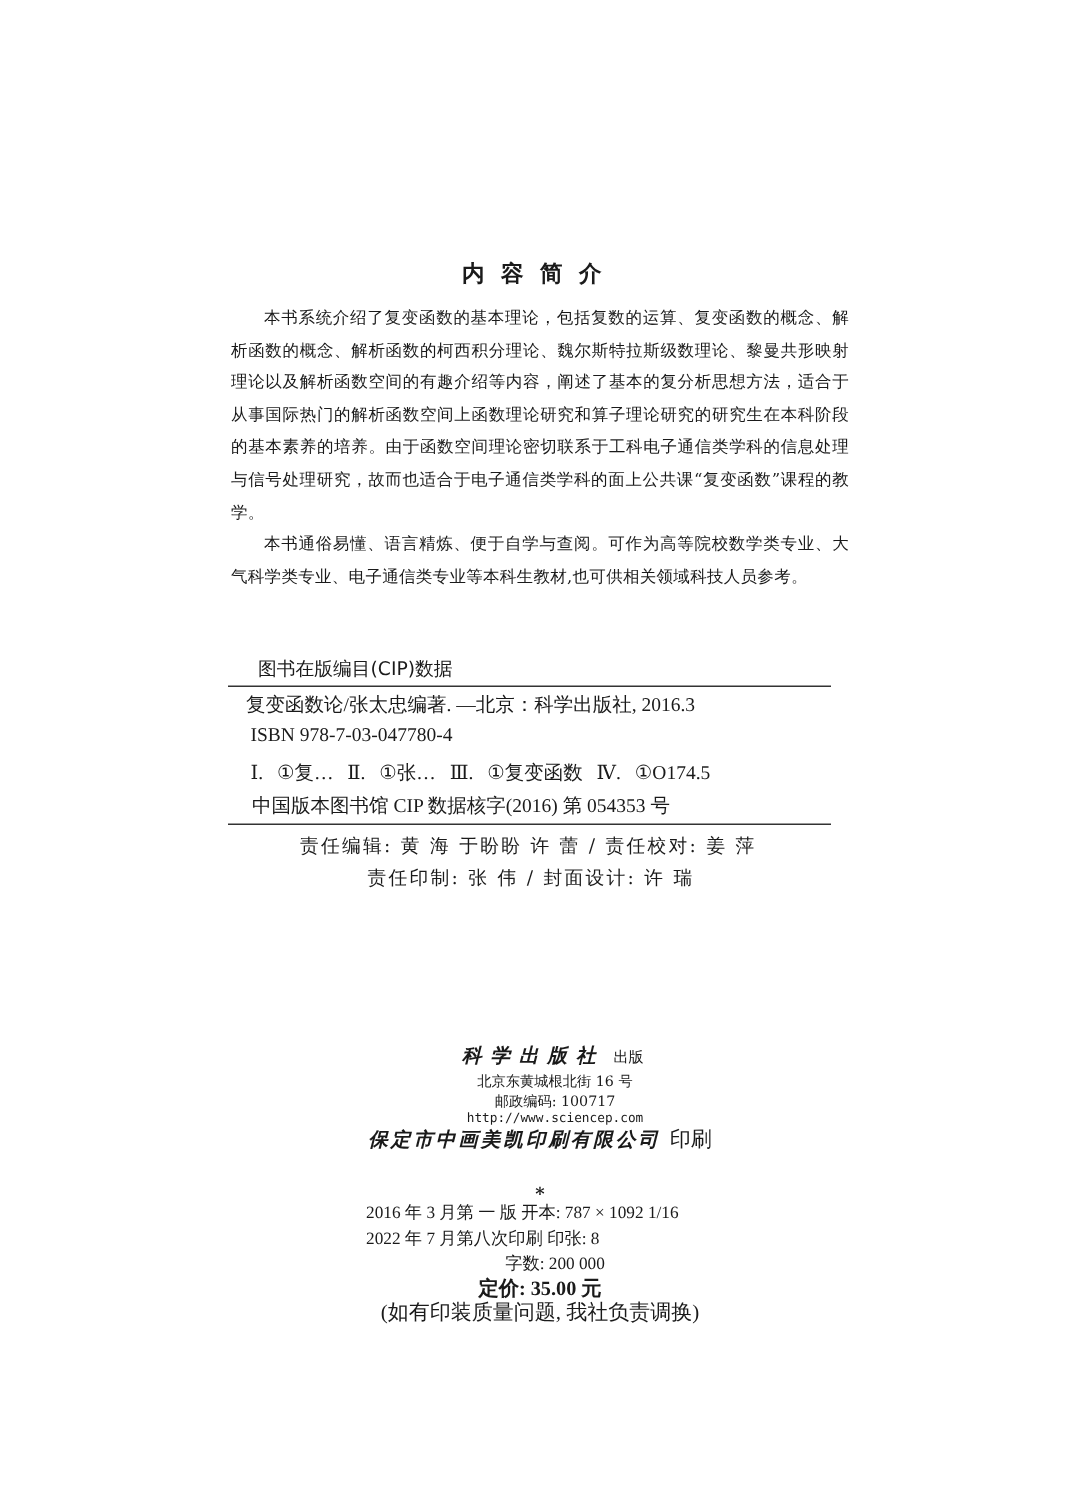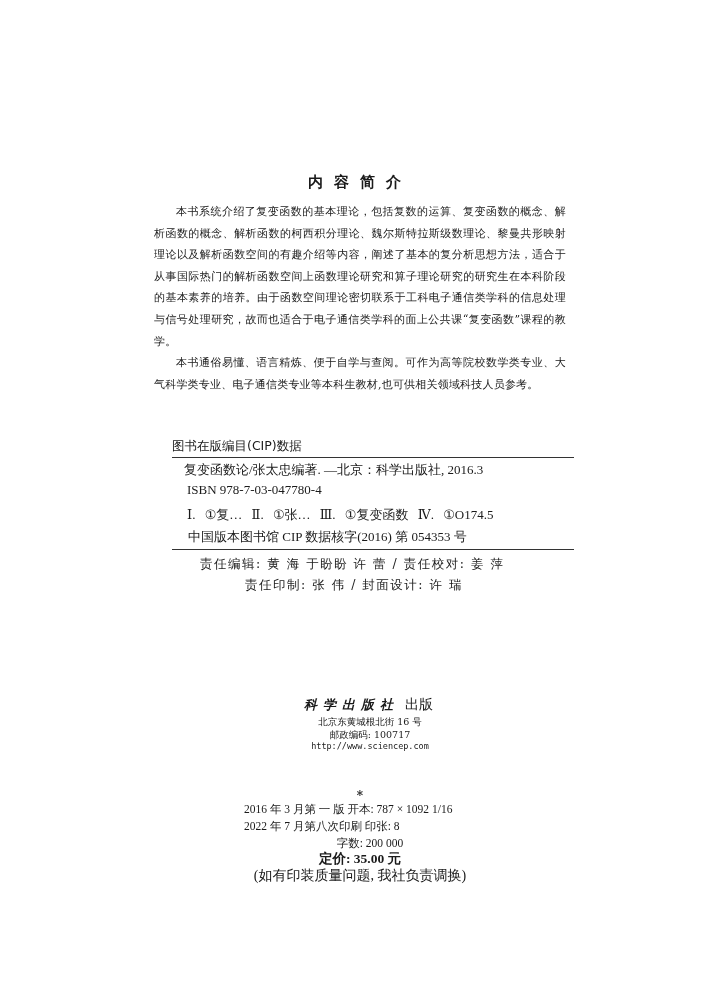--- a/index.html
+++ b/index.html
@@ -48,21 +48,21 @@
     .cip-heading {
       position: absolute;
       left: 172px;
       top: 437px;
       font-family: "DejaVu Sans", "Liberation Sans", sans-serif;
       font-size: 12.5px;
       line-height: 18px;
     }
     .cip-box {
       position: absolute;
-      left: 172px;
+      left: 152px;
       width: 402px;
       top: 457px;
       height: 91px;
       border-top: 1.4px solid #333;
       border-bottom: 1.4px solid #333;
       font-family: "Liberation Serif", "DejaVu Serif", serif;
       font-size: 13px;
       text-decoration: underline;
     }
     .cip-line {
@@ -100,21 +100,21 @@
     .publisher .pub-name {
       font-family: "DejaVu Serif", serif;
       font-weight: bold;
       font-style: italic;
       letter-spacing: 6px;
       font-size: 13px;
       margin-left: 17px;
     }
     .publisher .pub-suffix {
       font-family: "Liberation Serif", serif;
-      font-size: 14px;
+      font-size: 10px;
       margin-left: 2px;
       text-align: center;
     }
     .address {
       top: 715px;
       font-size: 9.5px;
       line-height: 13px;
       padding-left: 10px;
     }
     .postcode {
@@ -213,20 +213,24 @@
   <div class="credits c2">责任印制: 张  伟 / 封面设计: 许  瑞</div>
 
   <div class="pub-block publisher">
     <span class="pub-name">科学出版社</span>
     <span class="pub-suffix">出版</span>
   </div>
   <div class="pub-block address">北京东黄城根北街 16 号</div>
   <div class="pub-block postcode">邮政编码: 100717</div>
   <div class="pub-block website">http://www.sciencep.com</div>
 
+  <div class="pub-block printer">
+    <span class="printer-name">保定市中画美凯印刷有限公司</span>
+    <span class="printer-suffix">印刷</span>
+  </div>
 
 
   <div class="pub-block separator-star">*</div>
 
   <div class="edition-lines">
     <div>2016 年 3 月第  一  版   开本: 787 × 1092  1/16</div>
     <div>2022 年 7 月第八次印刷   印张: 8</div>
   </div>
 
   <div class="pub-block word-count">字数: 200 000</div>

